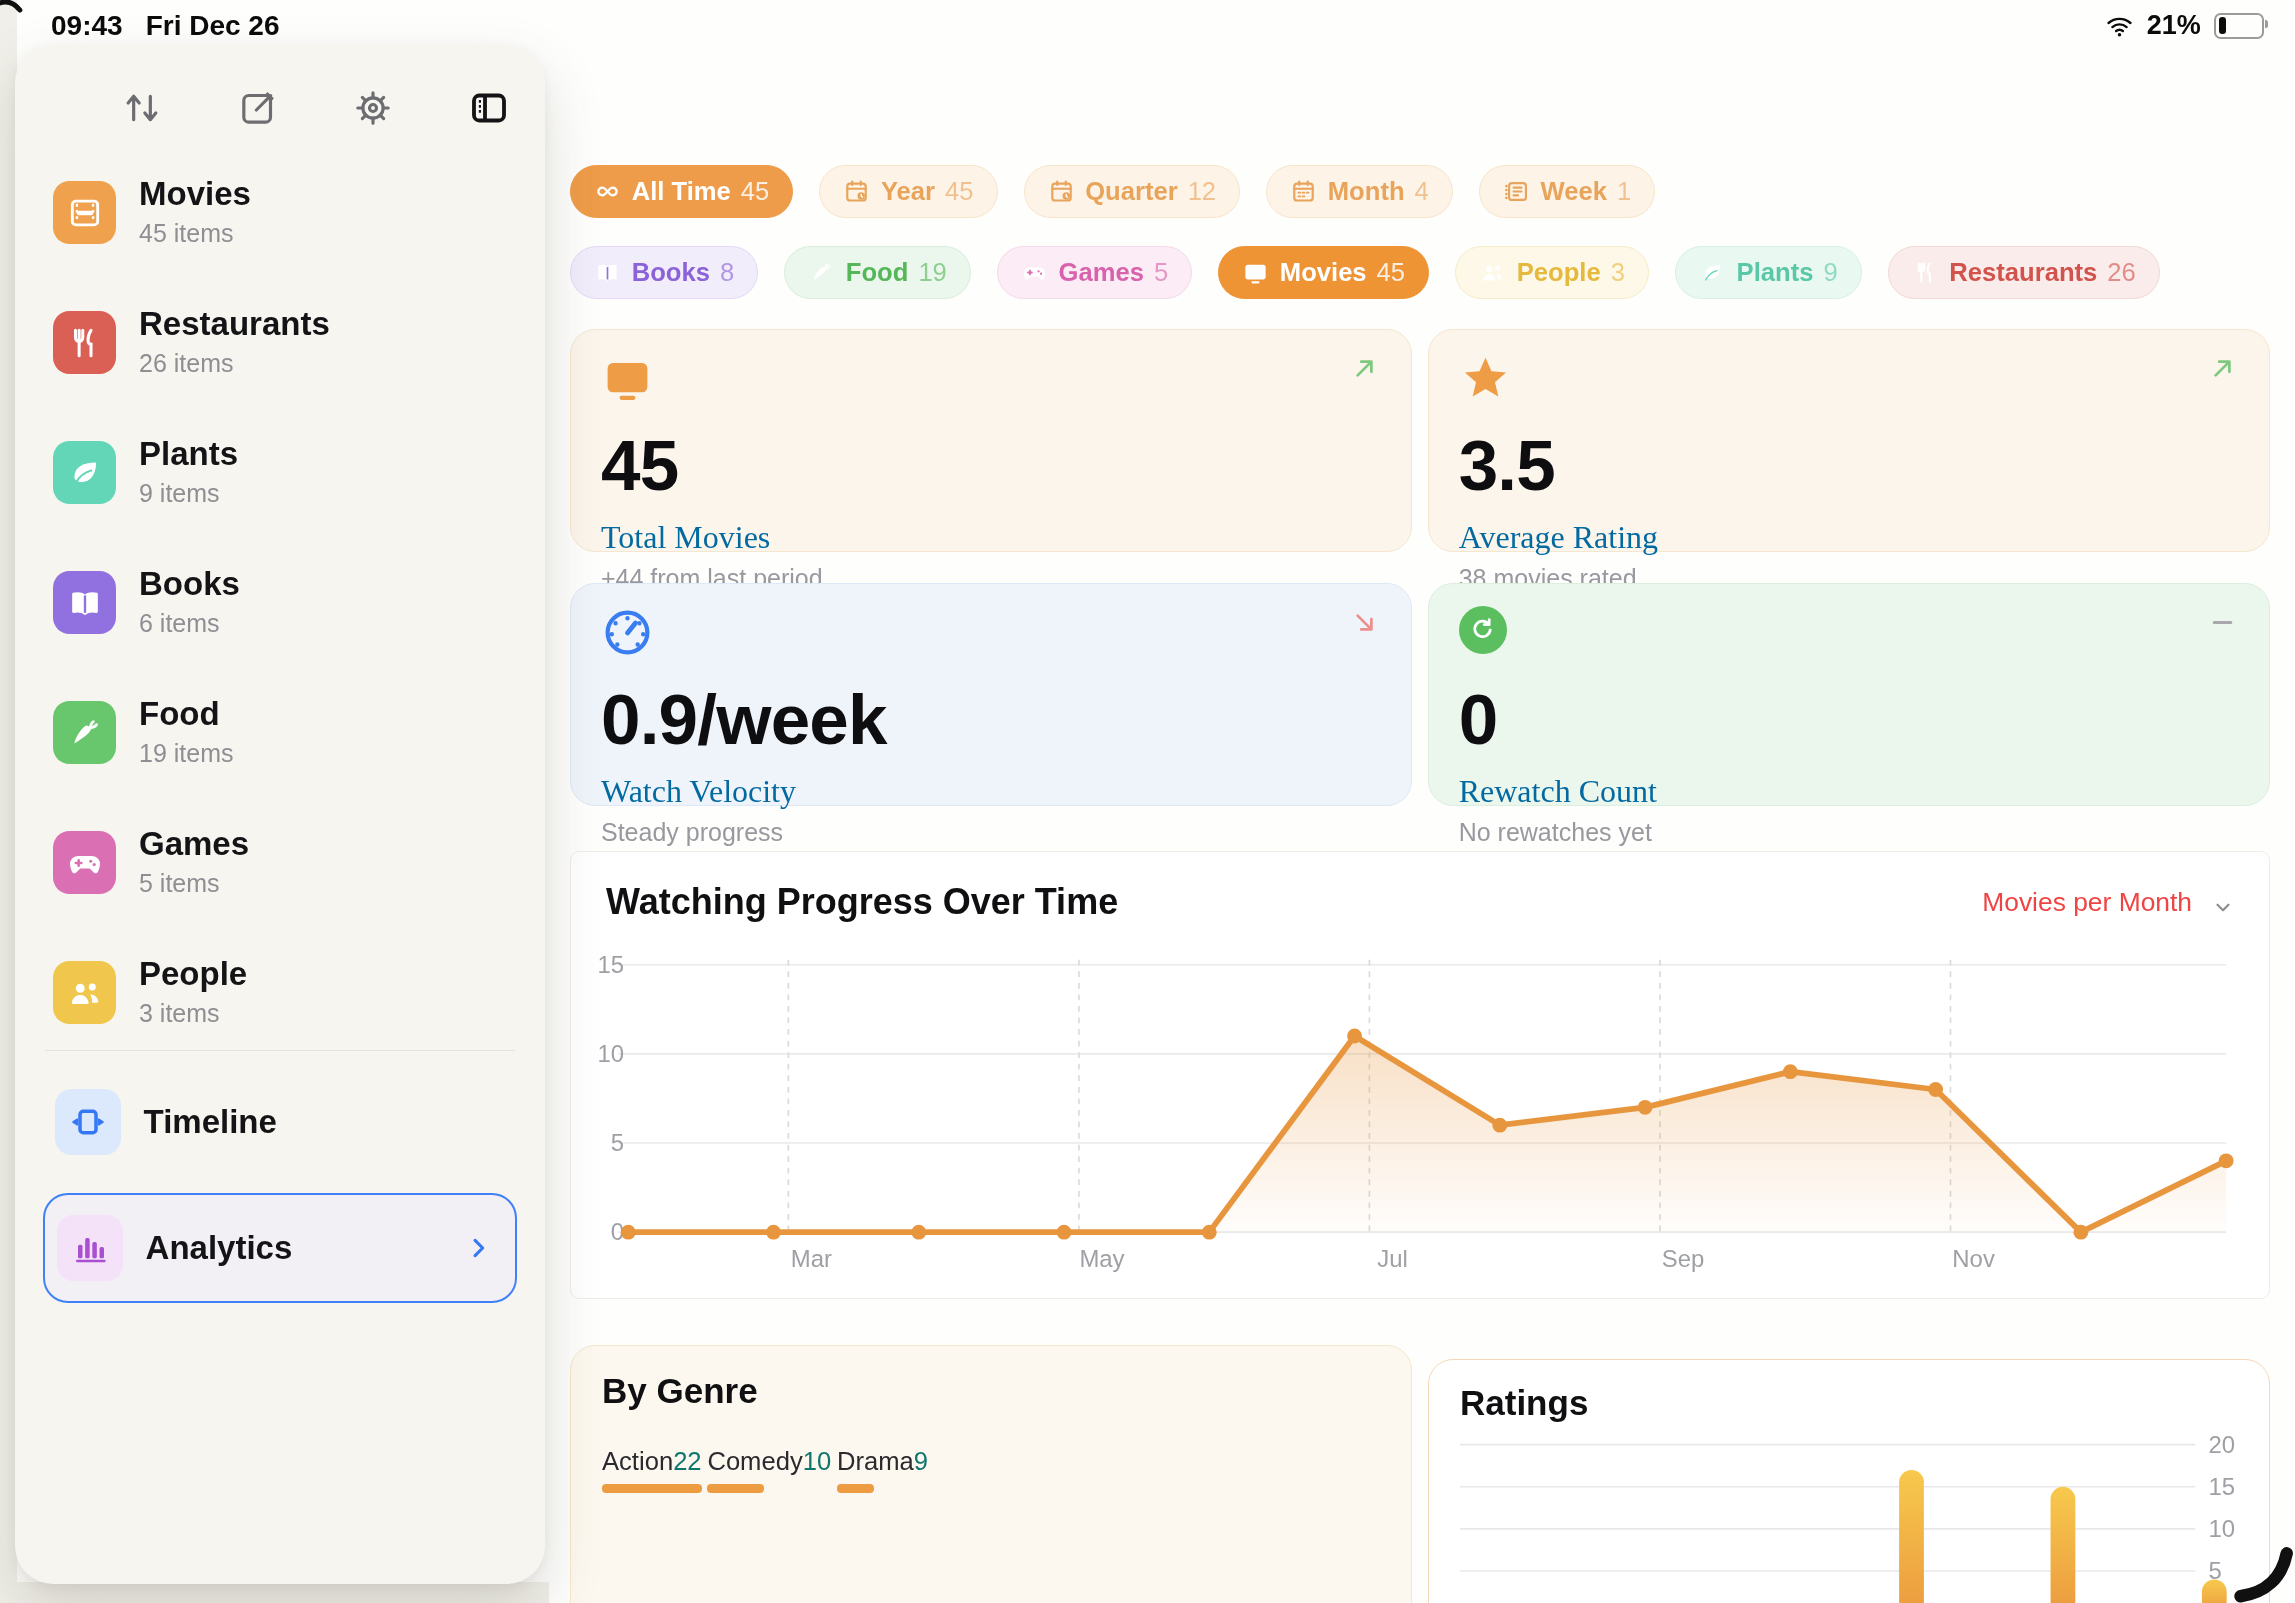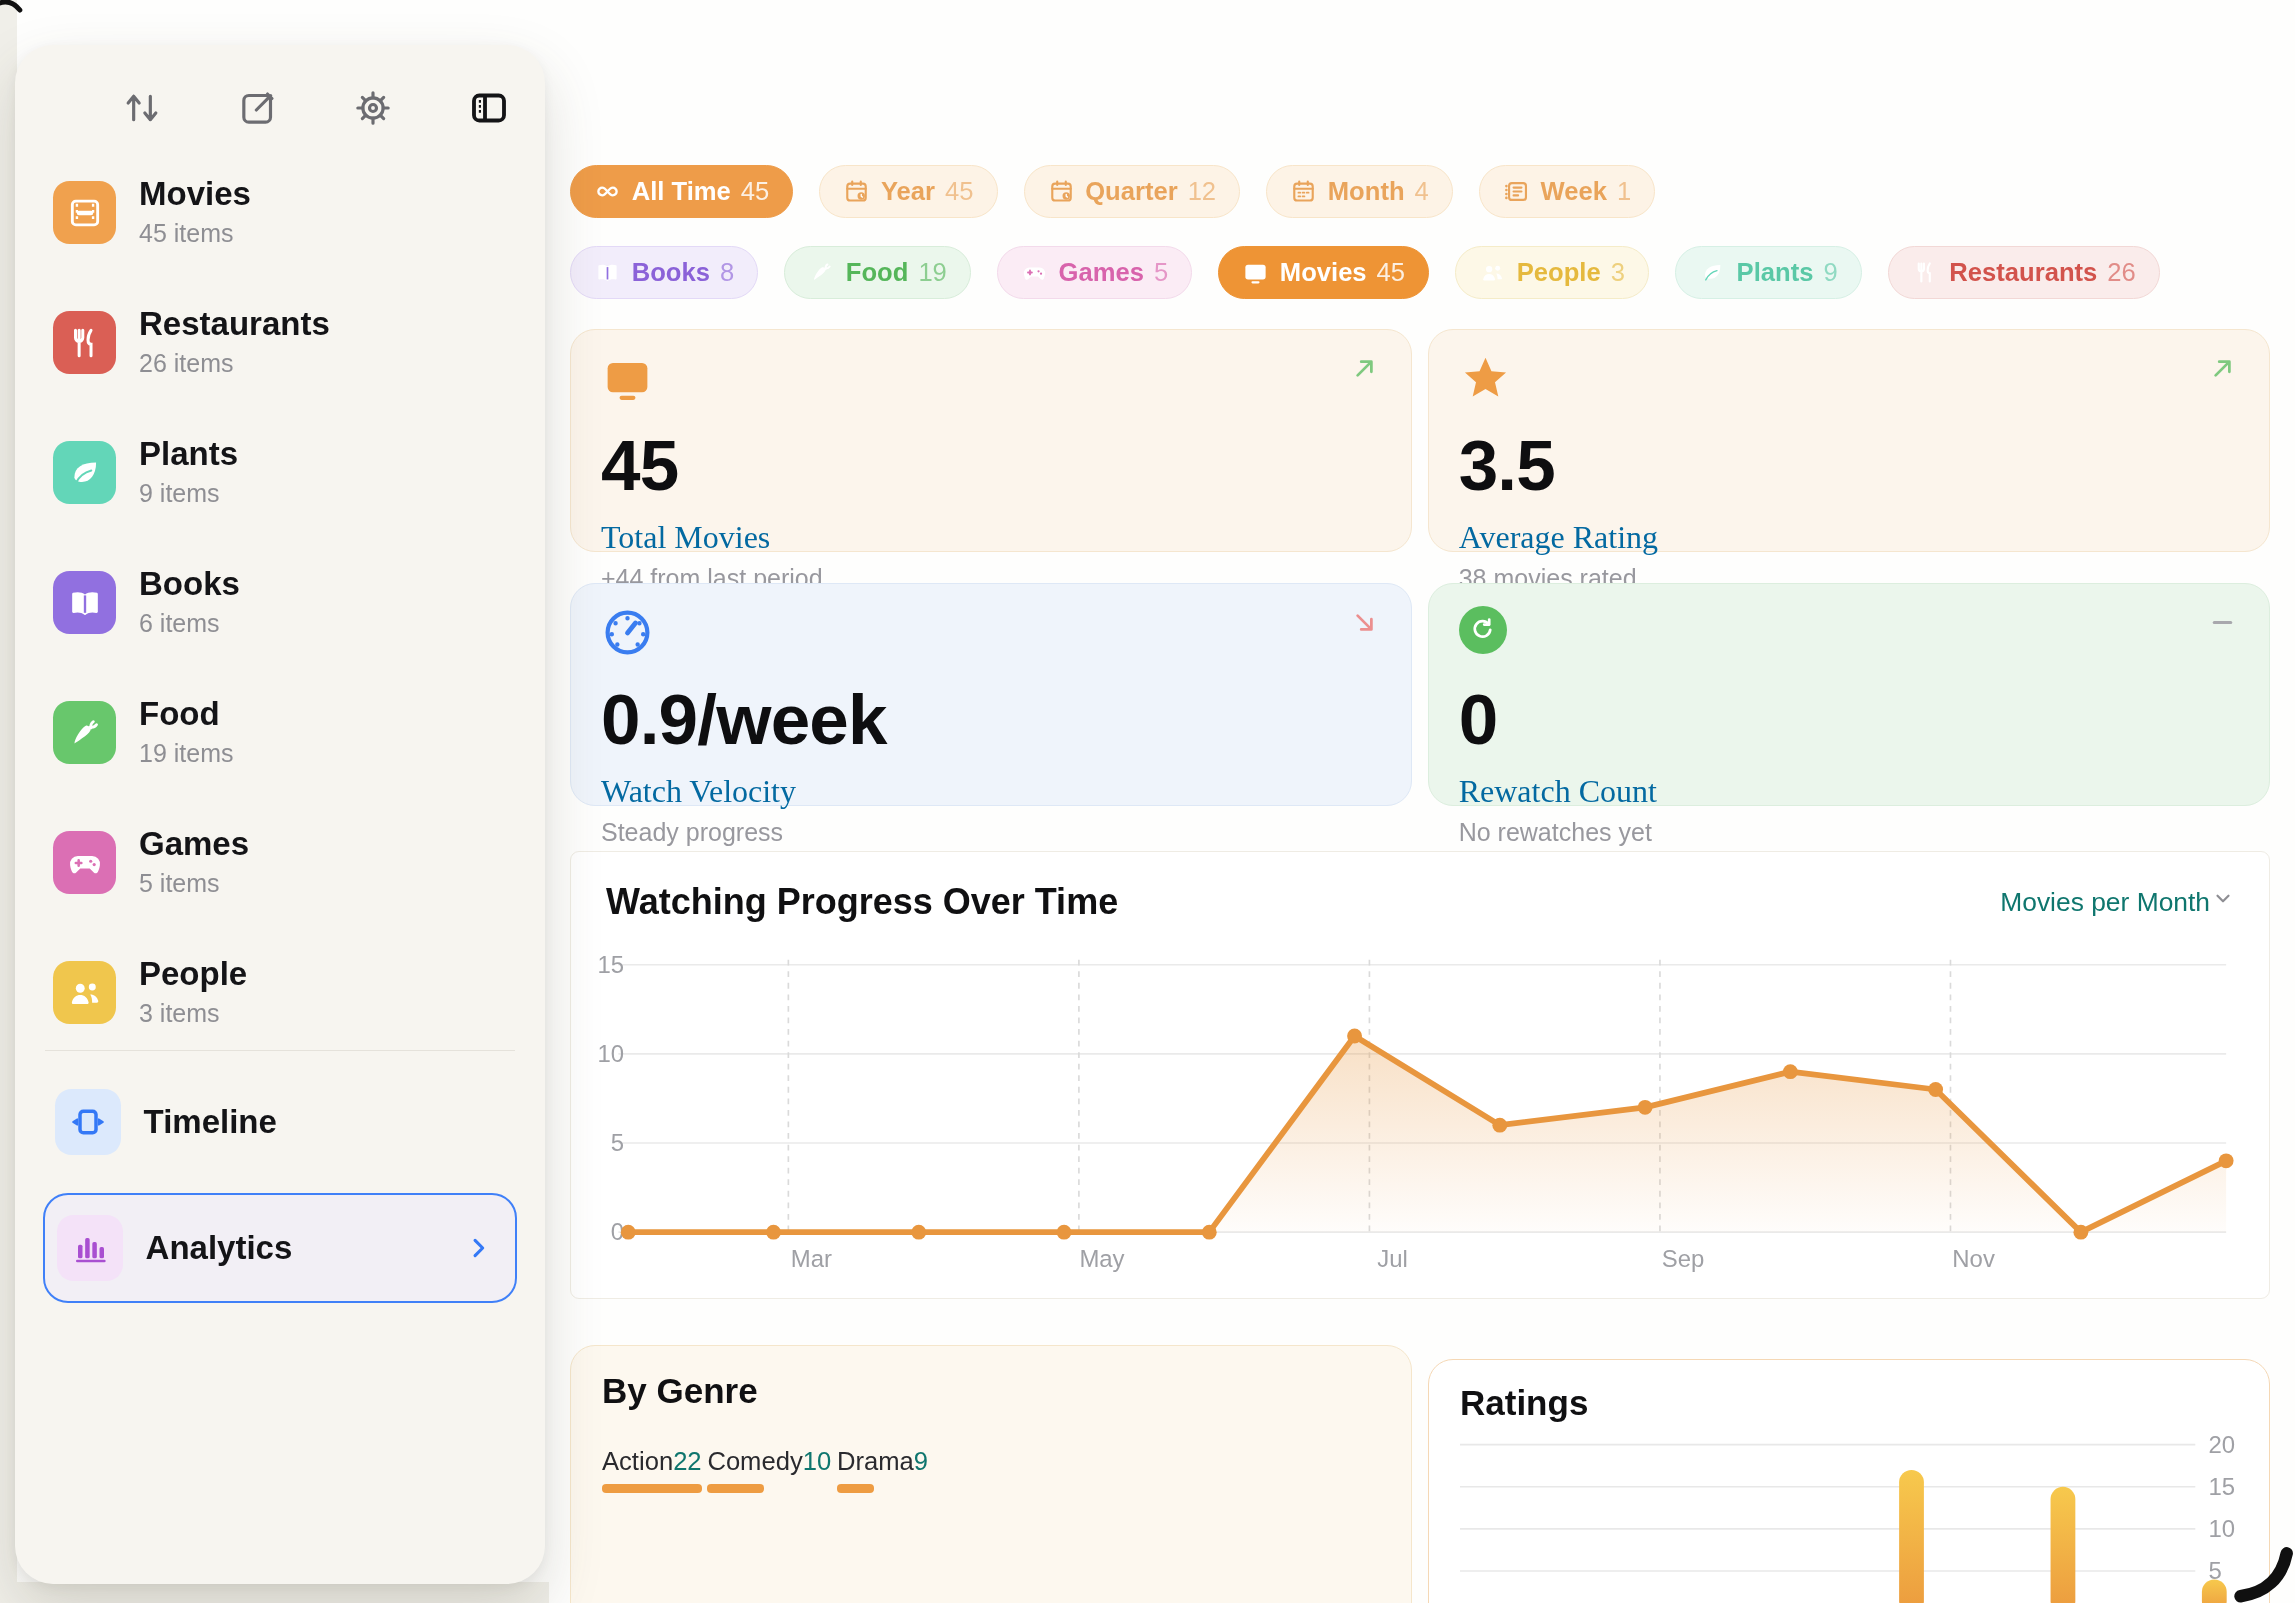--- a/index.html
+++ b/index.html
@@ -64,21 +64,21 @@
   .sc-icon .icirc svg{width:31px;height:31px;}
   .sc-trend svg{width:33px;height:33px;display:block;}
   .sc-value{font-size:71px;font-weight:700;color:#0E0E10;letter-spacing:-0.8px;margin-top:15px;line-height:1;}
   .sc-label{font-size:32px;color:#0369a1;margin-top:18px;font-family:Liberation Serif, serif;}
   .sc-sub{font-size:25px;color:#98989E;margin-top:8.3px;}
 
   
   .chart-card{position:absolute;top:851px;left:0;width:1700px;height:448px;background:#FFFFFF;border:1.7px solid #EFECE4;border-radius:9px;box-sizing:border-box;padding:25px 35px;}
   .chart-head{display:flex;justify-content:space-between;align-items:center;height:50px;}
   .chart-title{margin:0;font-size:36px;font-weight:700;color:#101012;}
-  .unit-dd{display:flex;align-items:flex-start;gap:2px;background:transparent;border:none;font-family:inherit;font-size:26.4px;color:#0f766e;cursor:pointer;padding:0;}
+  .unit-dd{display:flex;align-items:flex-end;gap:20px;background:transparent;border:none;font-family:inherit;font-size:26.4px;color:#ef4444;cursor:pointer;padding:0;}
   .unit-dd .dd-ic svg{width:22px;height:22px;display:block;color:#8E8E93;}
   #lineChart{display:block;margin-top:8.3px;overflow:visible;}
   .axis-label{font-size:29px;fill:#9FA0A5;font-family:"Liberation Sans",sans-serif;}
 
   
   .genre-card{position:absolute;top:1345px;left:0;width:842px;height:355px;background:#FDF8EF;border:1.7px solid #F5E6CB;border-radius:25px;box-sizing:border-box;padding:25px 20px 0 31px;}
   .genre-card h2,.ratings-card h2{margin:0;font-size:35px;font-weight:700;color:#101012;}
   .genre-rows{margin-top:36px;display:flex;flex-direction:row;gap:5.8px;}
   .grow .gr-line{display:flex;justify-content:space-between;align-items:baseline;}
   .grow .gr-label{font-size:25.6px;font-weight:500;color:#2A2A2E;line-height:28px;}
@@ -89,20 +89,41 @@
 
   .pen{position:absolute;left:0;top:0;width:2295px;height:1603px;pointer-events:none;z-index:40;}
 </style>
 </head>
 <body>
 
 <div class="screen">
   <div class="gutter-left"></div>
   <div class="gutter-bottom"></div>
 
+  <div class="statusbar">
+    <div class="sb-left">
+      <span>09:43</span>
+      <span>Fri Dec 26</span>
+    </div>
+    <div class="sb-right">
+      <span class="sb-wifi" id="wifiIcon">
+          <svg viewBox="0 0 24 24" fill="none" stroke="currentColor" stroke-width="2.1" stroke-linecap="round">
+            <path d="M2.6 9.4a14.3 14.3 0 0 1 18.8 0"></path>
+            <path d="M5.9 12.9a9.3 9.3 0 0 1 12.2 0"></path>
+            <path d="M9.1 16.3a4.9 4.9 0 0 1 5.8 0"></path>
+            <circle cx="12" cy="19.4" r="1.5" fill="currentColor" stroke="none"></circle>
+          </svg>
+        </span>
+      <span>21%</span>
+      <span class="battery">
+        <span class="battery-fill" id="battFill" style="width: 7.4px;"></span>
+          <span class="battery-nub"></span>
+      </span>
+    </div>
+  </div>
 
   <aside class="sidebar">
     <div class="toolbar" id="toolbar">
         <button class="tb-btn">
           <svg viewBox="0 0 24 24" fill="none" stroke="currentColor" stroke-width="1.9" stroke-linecap="round" stroke-linejoin="round">
             <path d="M7 19V5M7 5L3.7 9M7 5l3.3 4M17 5v14m0 0l-3.3-4m3.3 4l3.3-4"></path>
           </svg>
         </button>
         <button class="tb-btn">
           <svg viewBox="0 0 24 24" fill="none" stroke="currentColor" stroke-width="1.9" stroke-linecap="round" stroke-linejoin="round">

